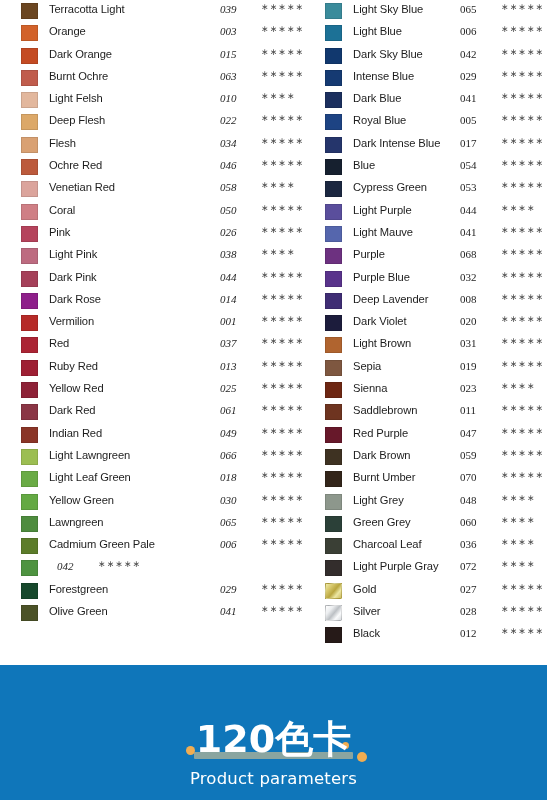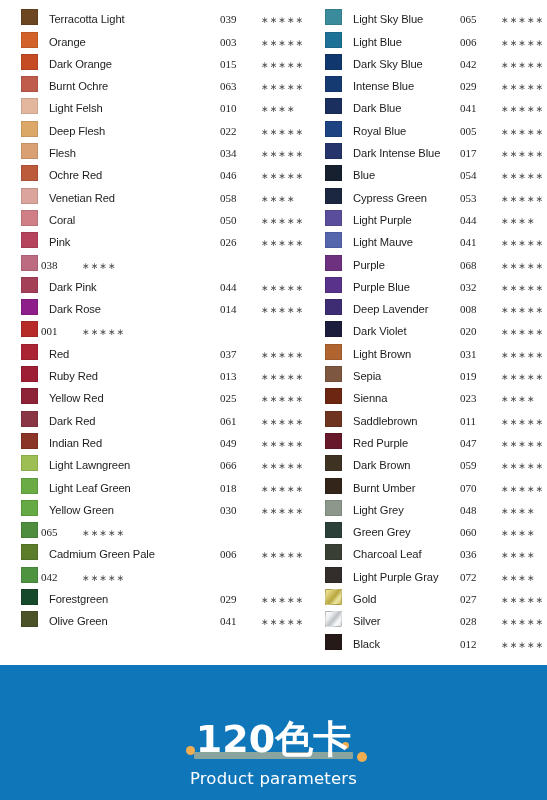--- a/index.html
+++ b/index.html
@@ -39,21 +39,21 @@
     display: flex;
     flex-direction: column;
   }
   .color-column.left  { width: 308px; padding-left: 21px; }
   .color-column.right { width: 239px; padding-left: 18px; }
 
   .color-row {
     height: 22.3px;
     display: flex;
     flex-direction: row;
-    align-items: flex-end;
+    align-items: flex-start;
   }
 
   .swatch {
     width: 17px;
     height: 16px;
     flex: 0 0 auto;
     border: 1px solid rgba(0,0,0,0.10);
     box-sizing: border-box;
   }
 
@@ -82,21 +82,21 @@
     font-size: 9px;
     color: #4a4a4a;
     letter-spacing: 1.1px;
     line-height: 1;
     white-space: nowrap;
     font-family: "Liberation Sans", sans-serif;
   }
 
   
   .color-column.left .color-name { padding-right: 4px; }
-  .color-column.left .color-code { margin-left: 3px; }
+  .color-column.left .color-code { margin-left: 19px; font-style: italic; }
   .color-column.left .color-stars { padding-left: 8px; }
 
   
   .color-column.right .color-name { padding-right: 4px; }
   .color-column.right .color-code { margin-left: 2px; }
   .color-column.right .color-stars { padding-left: 8px; }
 
   
   .banner {
     position: absolute;
@@ -231,37 +231,39 @@
           <div class="color-stars">∗∗∗∗∗</div>
         </div>
         <div class="color-row">
           <div class="swatch" style="background: rgb(181, 67, 92);"></div>
           <div class="color-name">Pink</div>
           <div class="color-code">026</div>
           <div class="color-stars">∗∗∗∗∗</div>
         </div>
         <div class="color-row">
           <div class="swatch" style="background: rgb(189, 107, 128);"></div>
+          <div class="color-name">Light Pink</div>
           <div class="color-code">038</div>
           <div class="color-stars">∗∗∗∗</div>
         </div>
         <div class="color-row">
           <div class="swatch" style="background: rgb(165, 64, 89);"></div>
           <div class="color-name">Dark Pink</div>
           <div class="color-code">044</div>
           <div class="color-stars">∗∗∗∗∗</div>
         </div>
         <div class="color-row">
           <div class="swatch" style="background: rgb(142, 31, 138);"></div>
           <div class="color-name">Dark  Rose</div>
           <div class="color-code">014</div>
           <div class="color-stars">∗∗∗∗∗</div>
         </div>
         <div class="color-row">
           <div class="swatch" style="background: rgb(182, 42, 40);"></div>
+          <div class="color-name">Vermilion</div>
           <div class="color-code">001</div>
           <div class="color-stars">∗∗∗∗∗</div>
         </div>
         <div class="color-row">
           <div class="swatch" style="background: rgb(171, 36, 52);"></div>
           <div class="color-name">Red</div>
           <div class="color-code">037</div>
           <div class="color-stars">∗∗∗∗∗</div>
         </div>
         <div class="color-row">
@@ -301,20 +303,21 @@
           <div class="color-stars">∗∗∗∗∗</div>
         </div>
         <div class="color-row">
           <div class="swatch" style="background: rgb(100, 169, 67);"></div>
           <div class="color-name">Yellow Green</div>
           <div class="color-code">030</div>
           <div class="color-stars">∗∗∗∗∗</div>
         </div>
         <div class="color-row">
           <div class="swatch" style="background: rgb(78, 140, 62);"></div>
+          <div class="color-name">Lawngreen</div>
           <div class="color-code">065</div>
           <div class="color-stars">∗∗∗∗∗</div>
         </div>
         <div class="color-row">
           <div class="swatch" style="background: rgb(92, 124, 42);"></div>
           <div class="color-name">Cadmium Green Pale</div>
           <div class="color-code">006</div>
           <div class="color-stars">∗∗∗∗∗</div>
         </div>
         <div class="color-row">

